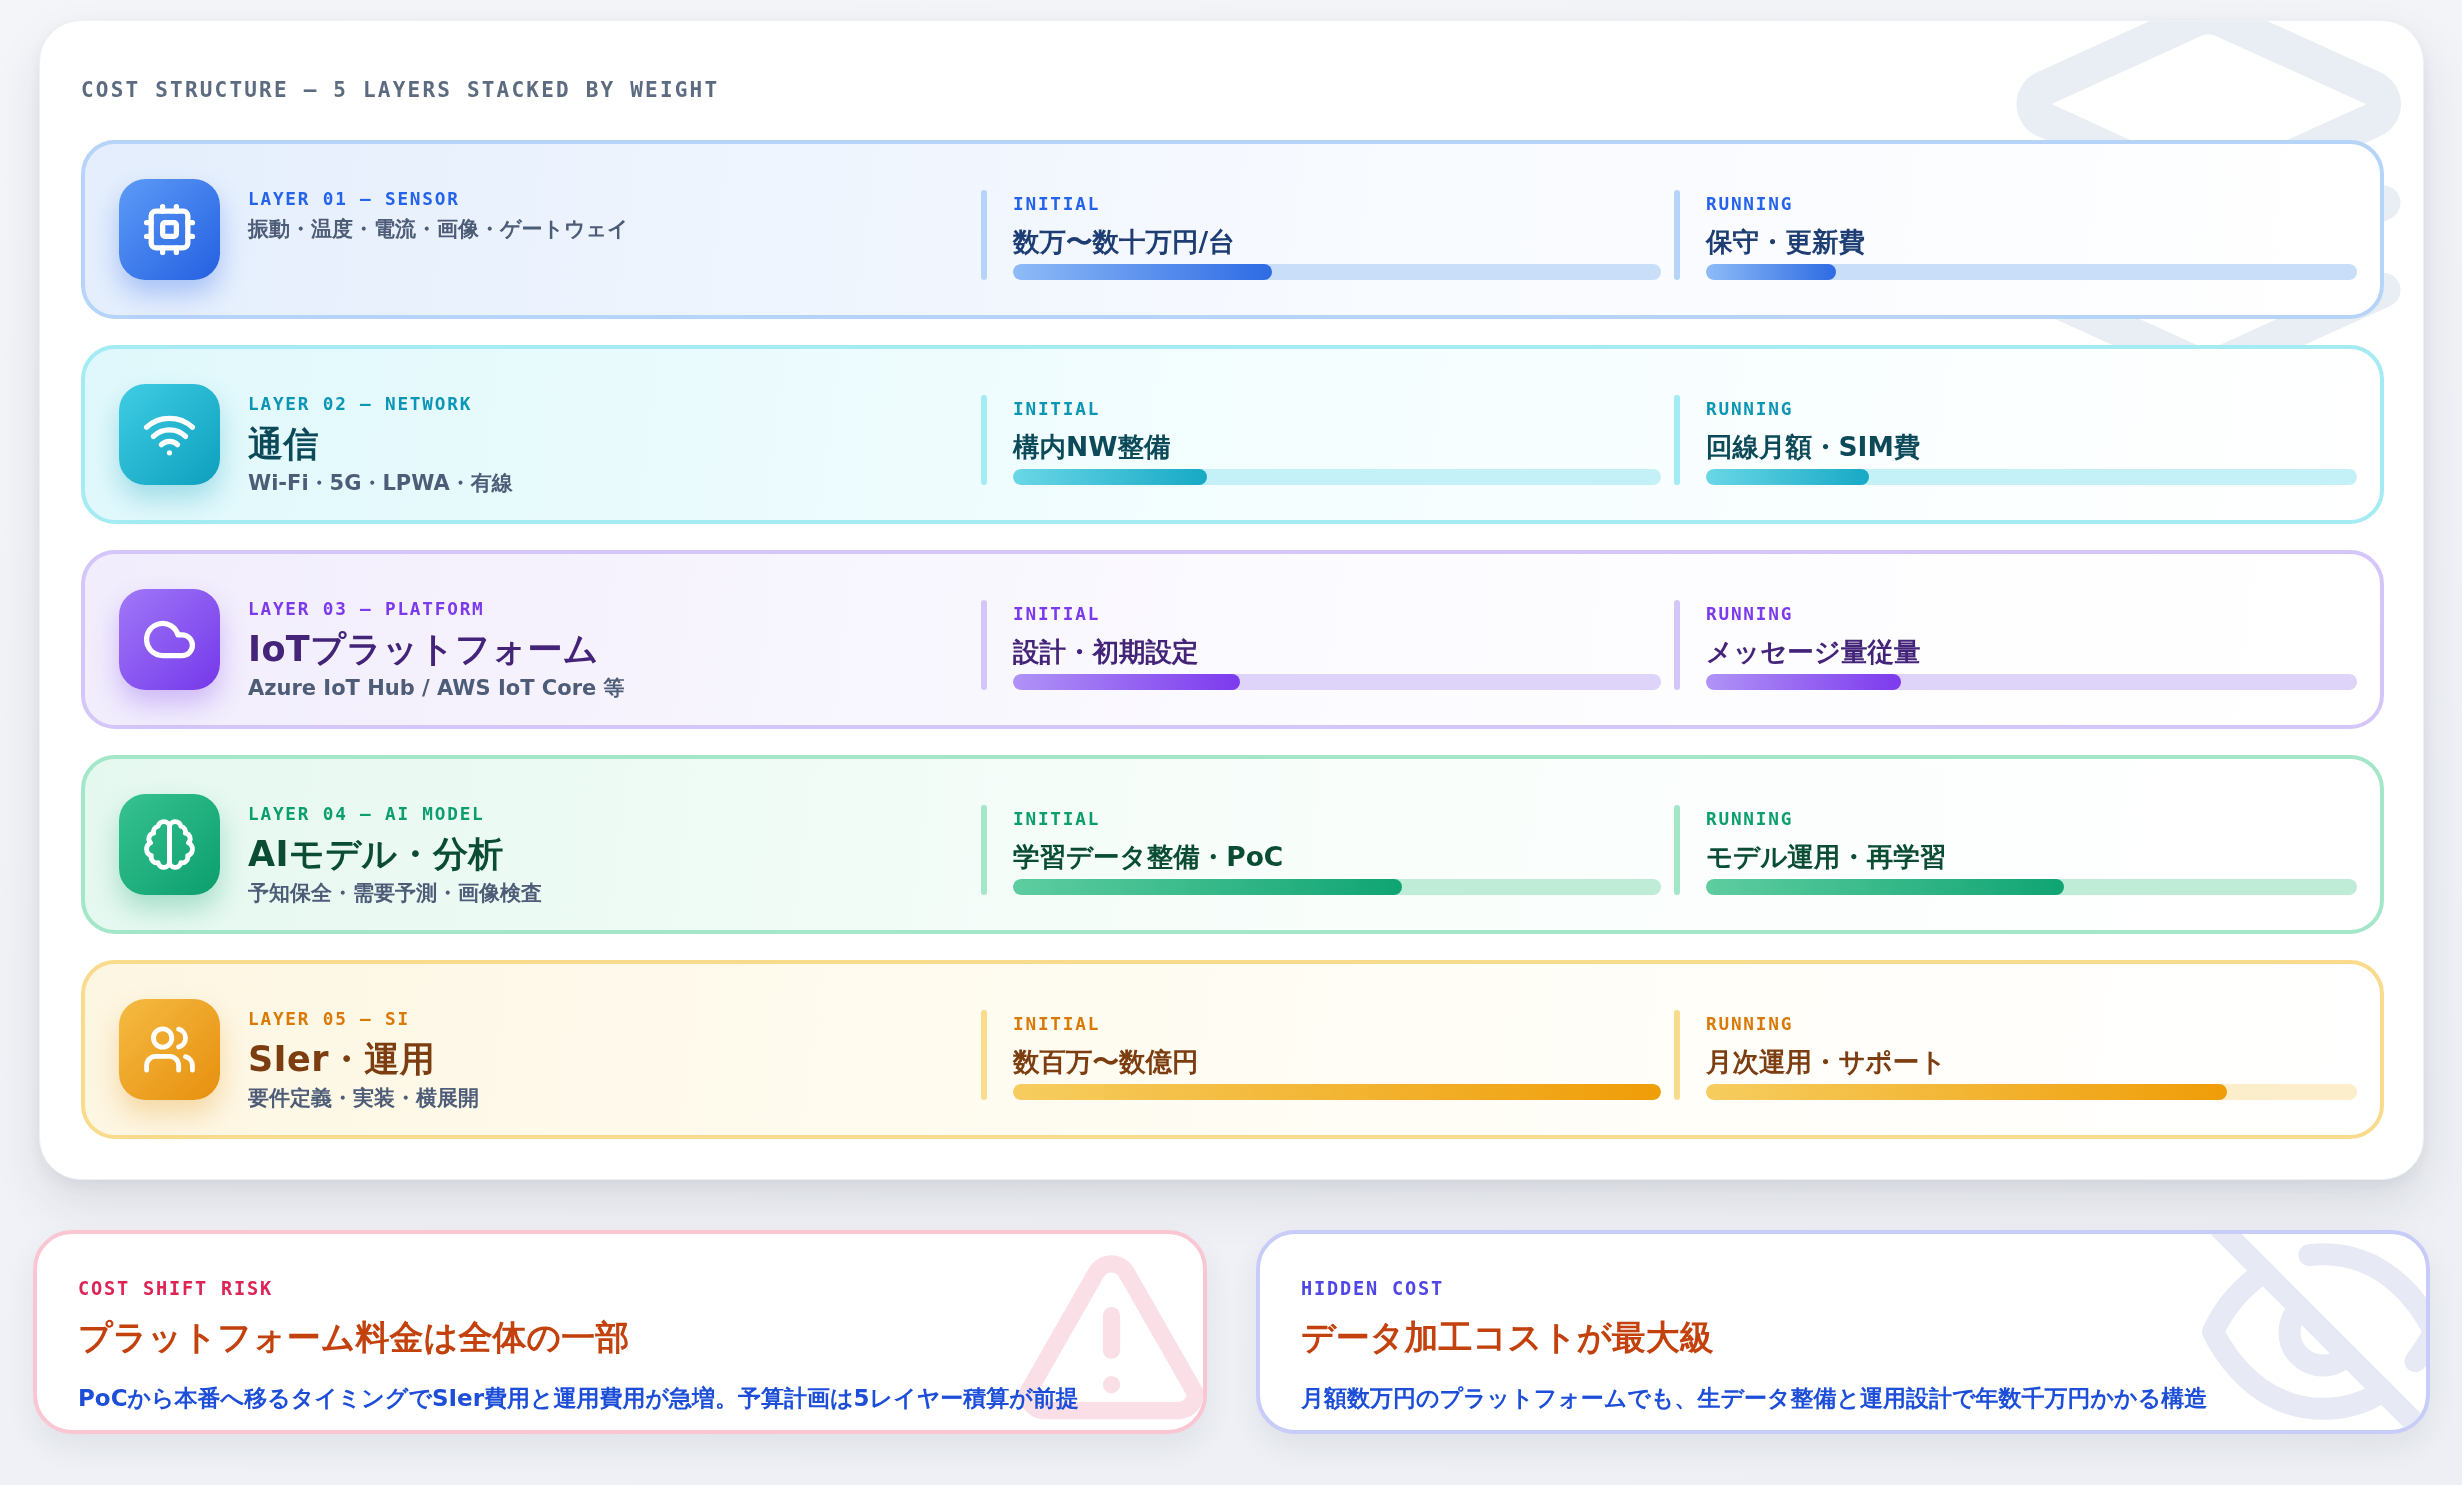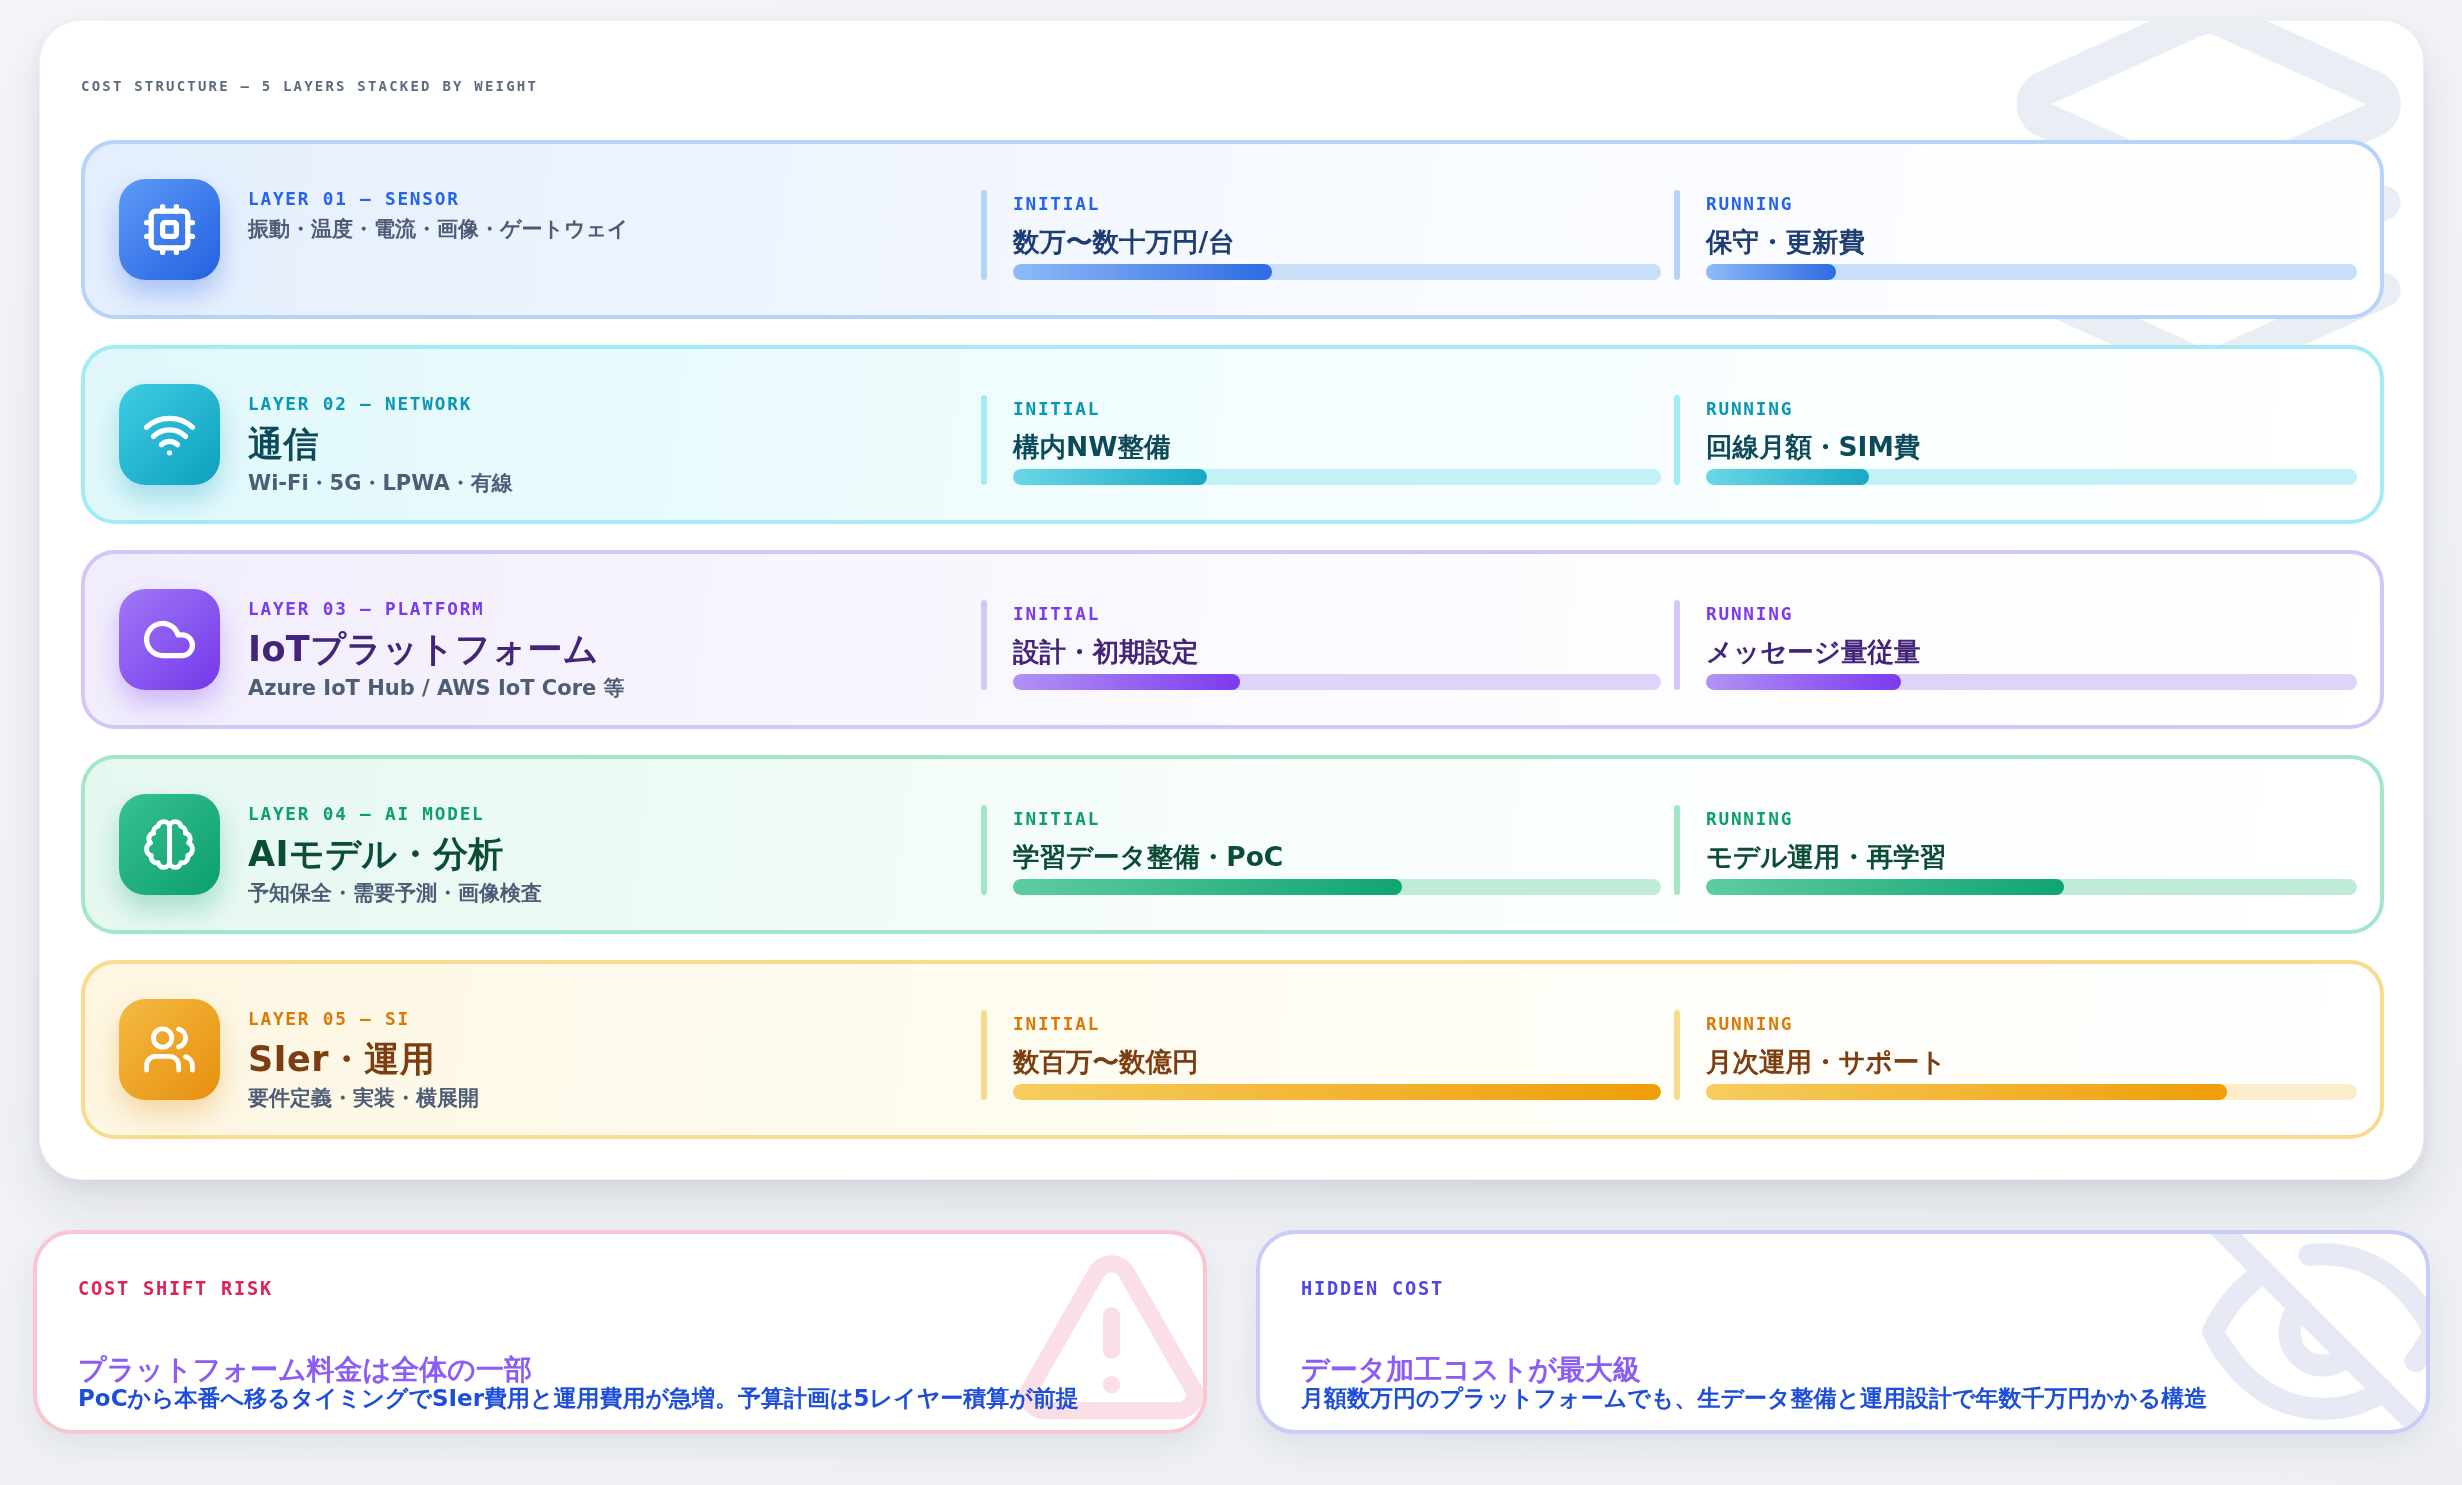--- a/index.html
+++ b/index.html
@@ -7,21 +7,21 @@
   #page{position:relative;width:2462px;height:1486px;background:linear-gradient(165deg,#f4f5f9 0%,#edeff4 100%);overflow:hidden;}
 
   .mono{font-family:"DejaVu Sans Mono","Liberation Mono",monospace;}
 
   .main-card{position:absolute;left:39px;top:19.5px;width:2385px;height:1160px;background:#ffffff;
     border:1.8px solid #eef1f6;border-radius:42px;box-sizing:border-box;overflow:hidden;
     box-shadow:0 23px 48px rgba(30,41,59,.10),0 5.3px 12.4px rgba(30,41,59,.05);}
 
   .wm-layers{position:absolute;top:-39px;right:5.3px;width:419px;height:419px;color:#e9edf4;}
 
-  .header-label{position:absolute;left:41px;top:57px;font-size:14px;font-weight:bold;
+  .header-label{position:absolute;left:41px;top:57px;font-size:21px;font-weight:bold;
     letter-spacing:2.2px;color:#5c6b80;}
 
   
   .layer-row{position:absolute;left:41px;width:2303px;height:179px;box-sizing:border-box;
     border:4.4px solid var(--border);border-radius:34px;
     background:linear-gradient(97deg,var(--bg1) 0%,var(--bg2) 55%,#ffffff 100%);}
   .layer-row.r0{top:119px;padding-left:48px;} .layer-row.r1{top:324px;} .layer-row.r2{top:529px;}
   .layer-row.r3{top:734px;} .layer-row.r4{top:939px;}
 
   .layer-icon{position:absolute;left:34px;top:35px;width:101px;height:101px;border-radius:26.5px;
@@ -45,21 +45,21 @@
   .bar-col.initial .bar-track{width:648px;}
   .bar-col.running .bar-track{width:651px;}
   .bar-fill{height:100%;border-radius:8.8px;background:linear-gradient(90deg,var(--f1),var(--f2));}
 
   
   .callout{position:absolute;top:1230px;width:1174px;height:204px;background:#ffffff;box-sizing:border-box;
     border:4.4px solid var(--border);border-radius:39px;overflow:hidden;
     box-shadow:0 14px 30px rgba(30,41,59,.07);}
   .callout.c0{left:33px;} .callout.c1{left:1256px;}
   .callout-label{position:absolute;left:41px;top:44px;font-size:18.6px;font-weight:bold;letter-spacing:1.8px;color:var(--accent);}
-  .callout-title{position:absolute;left:41px;top:85px;font-size:28px;font-weight:800;color:#8b5cf6;line-height:1.1;margin-top:36px;}
+  .callout-title{position:absolute;left:41px;top:85px;font-size:34px;font-weight:800;color:#c2410c;line-height:1.1;}
   .callout-body{position:absolute;left:41px;top:150px;right:71px;font-size:23px;font-weight:700;color:#1d4ed8;line-height:1.3;}
   .callout-wm{position:absolute;color:var(--wm);}
   .callout.c0 .callout-wm{right:-12.4px;top:3.5px;width:207px;height:207px;}
   .callout.c1 .callout-wm{right:-30px;top:-35px;width:265px;height:265px;}
 
   svg{display:block;}
 </style>
 </head>
 <body>
 

